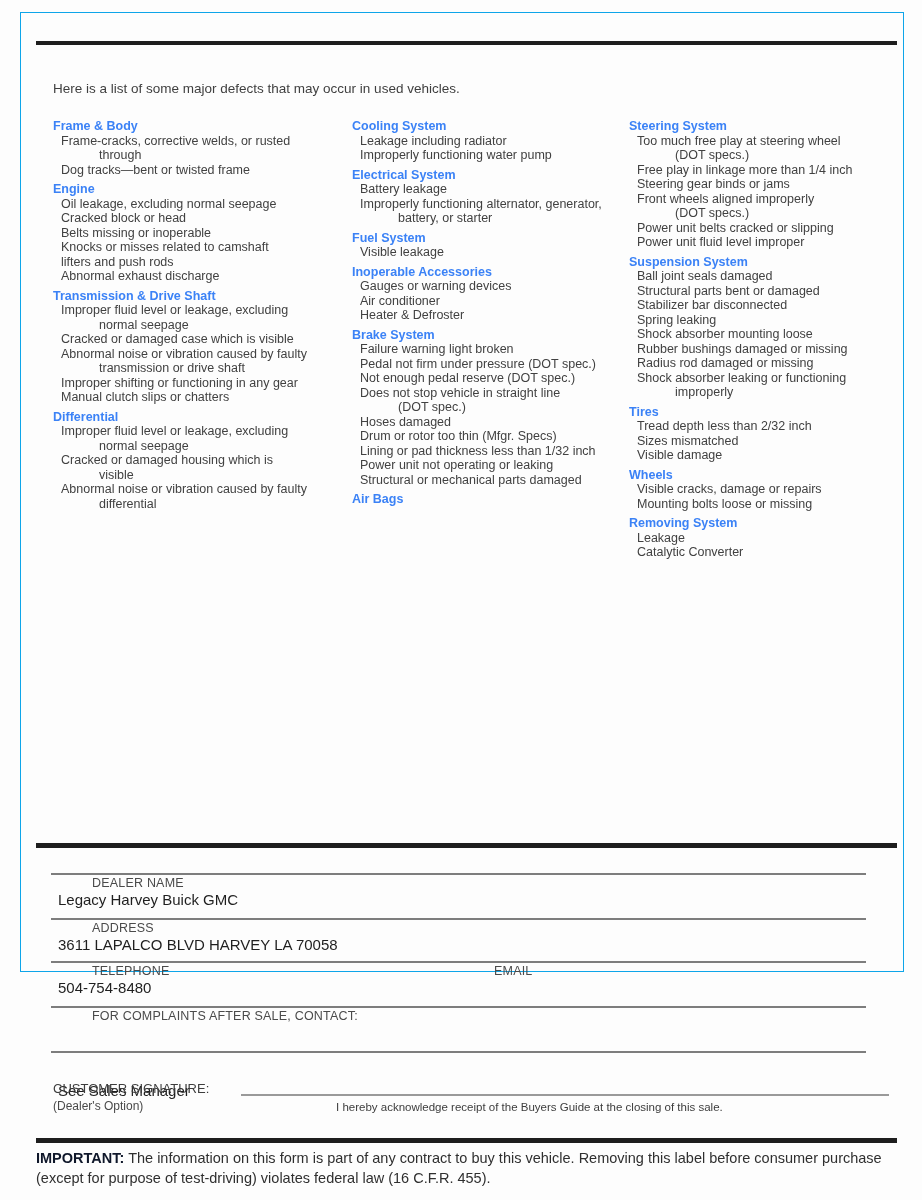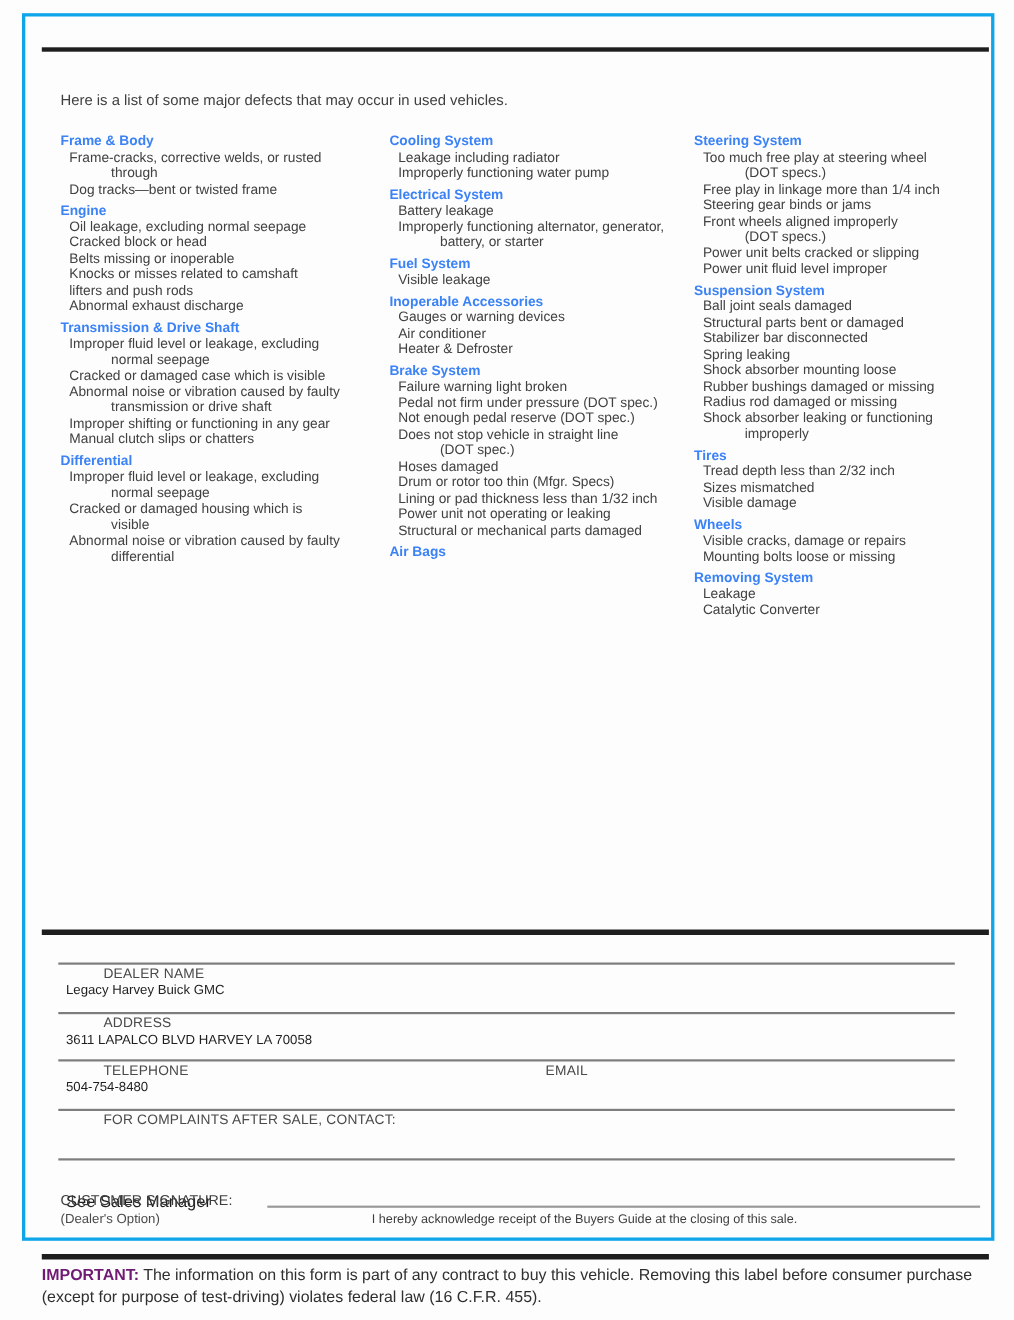--- a/index.html
+++ b/index.html
@@ -2,44 +2,44 @@
 <html><head>
 <meta charset="utf-8">
 <style>
   html,body{margin:0;padding:0;}
   body{
     width:922px;height:1200px;position:relative;background:#fdfdfd;
     font-family:"Liberation Sans","DejaVu Sans",sans-serif;color:#3a3a3a;
     overflow:hidden;
   }
   .page{
-    position:absolute;left:20px;top:12px;width:884px;height:1116px;
-    box-sizing:border-box;border:3px solid #0ea5e9;background:#fdfdfd;
+    position:absolute;left:20px;top:12px;width:884px;height:960px;
+    box-sizing:border-box;border:1px solid #0ea5e9;background:#fdfdfd;
   }
   .rule-thick{position:absolute;left:15px;width:861px;height:4px;background:#1e1e1e;}
   .rule-thin{position:absolute;left:30px;width:815px;height:2px;background:#7d7d7d;}
   .intro{position:absolute;left:32px;top:68px;font-size:13.5px;color:#3f3f3f;}
   .cols{position:absolute;left:32px;top:106px;width:830px;display:flex;}
   .col{box-sizing:border-box;}
   .col:nth-child(1){width:275px;}
   .col:nth-child(2){width:277px;margin-left:24px;}
   .col:nth-child(3){flex:1;}
   .sec-h{font-size:12.5px;font-weight:bold;color:#3b82f6;line-height:14.5px;margin-top:5px;}
   .col .sec-h:first-child{margin-top:0;}
   .item-line{font-size:12.5px;color:#414141;line-height:14.5px;padding-left:8px;}
   .item-line.cont{padding-left:46px;}
   .item-line.cont-flush{padding-left:8px;}
   .flabel{position:absolute;font-size:12.5px;color:#4a4a4a;letter-spacing:.2px;margin-left:36px;}
-  .fvalue{position:absolute;font-size:12px;color:#1f1f1f;}
+  .fvalue{position:absolute;font-size:15px;color:#1f1f1f;}
   .sig-label{position:absolute;left:32px;top:1068px;font-size:13px;color:#3d3d3d;}
   .sig-line{position:absolute;left:220px;top:1081px;width:648px;height:2px;background:#9a9a9a;}
   .sig-note{position:absolute;left:32px;top:1086px;font-size:12px;color:#4a4a4a;}
   .sig-ack{position:absolute;left:315px;top:1088px;font-size:11.5px;color:#3d3d3d;}
   .footer-text{position:absolute;left:15px;top:1135px;width:848px;font-size:14.5px;line-height:20px;color:#2f2f2f;}
-  .footer-text b{color:#701a75;}
+  .footer-text b{color:#0f172a;}
 </style>
 </head>
 <body>
 
 <div class="page">
 
   <div class="rule-thick" style="top:28px"></div>
 
   <div class="intro">Here is a list of some major defects that may occur in used vehicles.</div>
 

